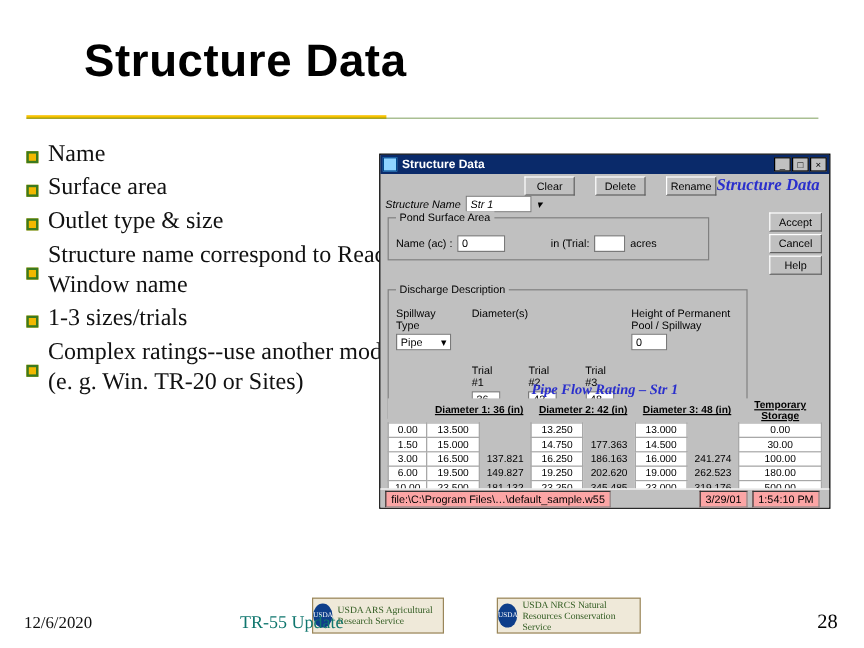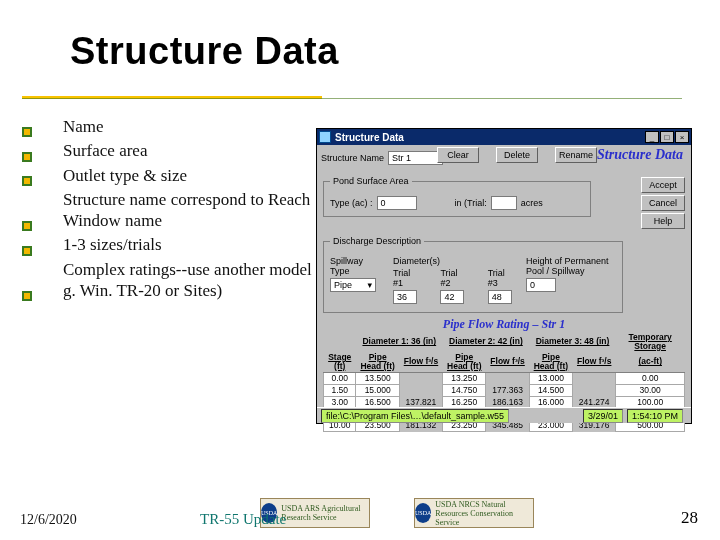--- a/index.html
+++ b/index.html
@@ -38,26 +38,25 @@
 
   .bullets {
     position: absolute;
     left: 22px;
     top: 116px;
     width: 320px;
   }
   .bullets li {
     list-style: none;
     display: flex;
-    align-items: flex-end;
+    align-items: center;
     color: #111;
-    font-size: 17px;
+    font-size: 20px;
     line-height: 1.25;
     margin-bottom: 3px;
-    gap: 23px;
   }
   .bullets li .sq {
     width: 10px; height: 10px;
     border: 2px solid #3a7a1f;
     background: #f2b800;
     margin: 5px 8px 0 0;
     flex: 0 0 auto;
   }
   .bullets li .txt { flex: 1 1 auto; }
 
@@ -196,21 +195,21 @@
     background: #c0c0c0;
     border-top: 1px solid #fff;
     display: flex;
     align-items: center;
     font-size: 9px;
     padding: 0 4px;
   }
   .statusbar .panel {
     border: 1px inset #888;
     padding: 1px 4px;
-    background: #bef264;
+    background: #fca5a5;
     margin-right: 4px;
   }
   .statusbar .spacer { flex: 1; }
 
   
   .footer {
     position: absolute;
     left: 0; right: 0;
     bottom: 12px;
     height: 40px;
@@ -305,21 +304,21 @@
       <div class="win-btns">
         <div class="win-btn">_</div>
         <div class="win-btn">□</div>
         <div class="win-btn">×</div>
       </div>
     </div>
 
     <div class="app-body">
       <div class="app-heading">Structure Data</div>
 
-      <div class="row" style="margin-top:2px;">
+      <div class="row" style="margin-top:14px;font-style:italic;">
         <span class="field-label">Structure Name</span>
         <span class="inp" style="width:55px;">Str 1</span>
         <span style="font-size:9px;">▾</span>
       </div>
 
       <div class="top-btns">
         <div class="btn3d">Clear</div>
         <div class="btn3d">Delete</div>
         <div class="btn3d">Rename</div>
       </div>
@@ -327,21 +326,21 @@
       <div class="side-btns">
         <div class="btn3d">Accept</div>
         <div class="btn3d">Cancel</div>
         <div class="btn3d">Help</div>
       </div>
 
       <div class="area-block">
         <div class="grp">
           <div class="grp-title">Pond Surface Area</div>
           <div class="row">
-            <span class="field-label">Type (ac) :</span>
+            <span class="field-label">Name (ac) :</span>
             <span class="inp" style="width:40px;">0</span>
             <span style="width:30px"></span>
             <span class="field-label">in (Trial:</span>
             <span class="inp" style="width:26px;"></span>
             <span class="field-label">acres</span>
           </div>
         </div>
       </div>
 
       <div class="disch-block">
@@ -350,21 +349,21 @@
           <div class="row" style="align-items:flex-start;gap:10px;">
             <div class="spill-col">
               <span>Spillway Type</span>
               <span class="inp" style="width:46px;justify-content:space-between;">
                   <span>Pipe</span>
                   <span>▾</span>
                 </span>
             </div>
             <div class="spill-col">
               <span>Diameter(s)</span>
-              <div class="row" style="gap:19px;">
+              <div class="row" style="gap:19px;margin-top:36px;">
                 <div class="spill-col">
                   <span>Trial #1</span>
                   <span class="inp" style="width:24px;">36</span>
                 </div>
                 <div class="spill-col">
                   <span>Trial #2</span>
                   <span class="inp" style="width:24px;">42</span>
                 </div>
                 <div class="spill-col">
                   <span>Trial #3</span>
@@ -393,30 +392,20 @@
               <col style="width:12%">
             <col style="width:19%">
           </colgroup>
           <thead>
             <tr>
               <th></th>
               <th colspan="2">Diameter 1: 36 (in)</th>
               <th colspan="2">Diameter 2: 42 (in)</th>
               <th colspan="2">Diameter 3: 48 (in)</th>
               <th>Temporary Storage</th>
-            </tr>
-            <tr class="row2">
-              <th>Stage (ft)</th>
-              <th>Pipe Head (ft)</th>
-              <th>Flow f³/s</th>
-              <th>Pipe Head (ft)</th>
-              <th>Flow f³/s</th>
-              <th>Pipe Head (ft)</th>
-              <th>Flow f³/s</th>
-              <th>(ac-ft)</th>
             </tr>
           </thead>
           <tbody id="rate-body">
               <tr>
                 <td class="stage">0.00</td>
                 <td class="diam">13.500</td>
                 <td class="flow"></td>
                 <td class="diam">13.250</td>
                 <td class="flow"></td>
                 <td class="diam">13.000</td>

